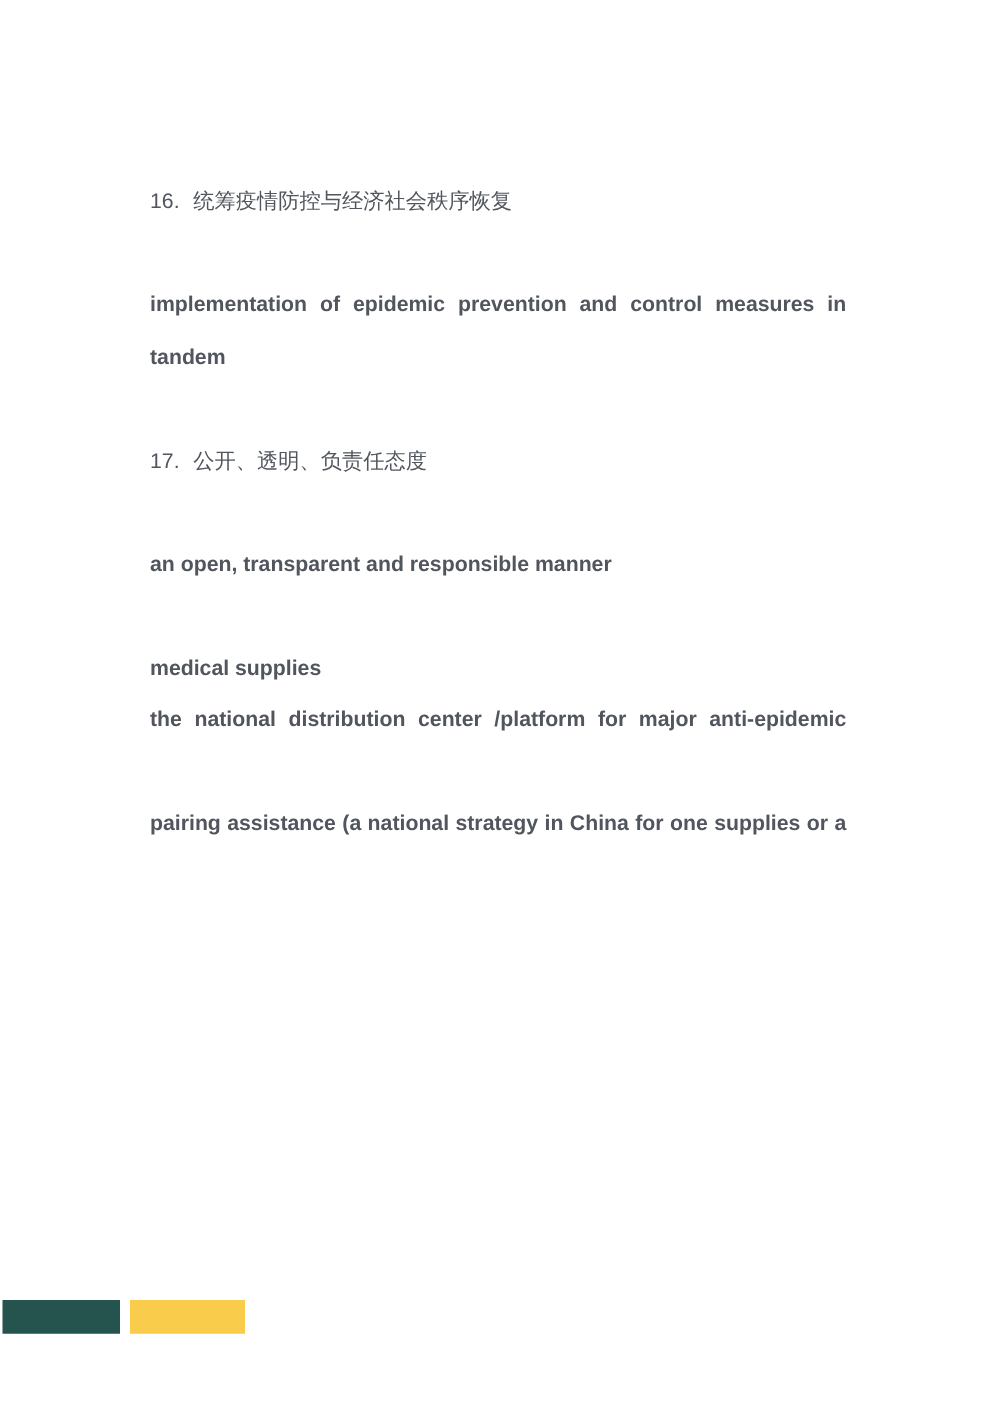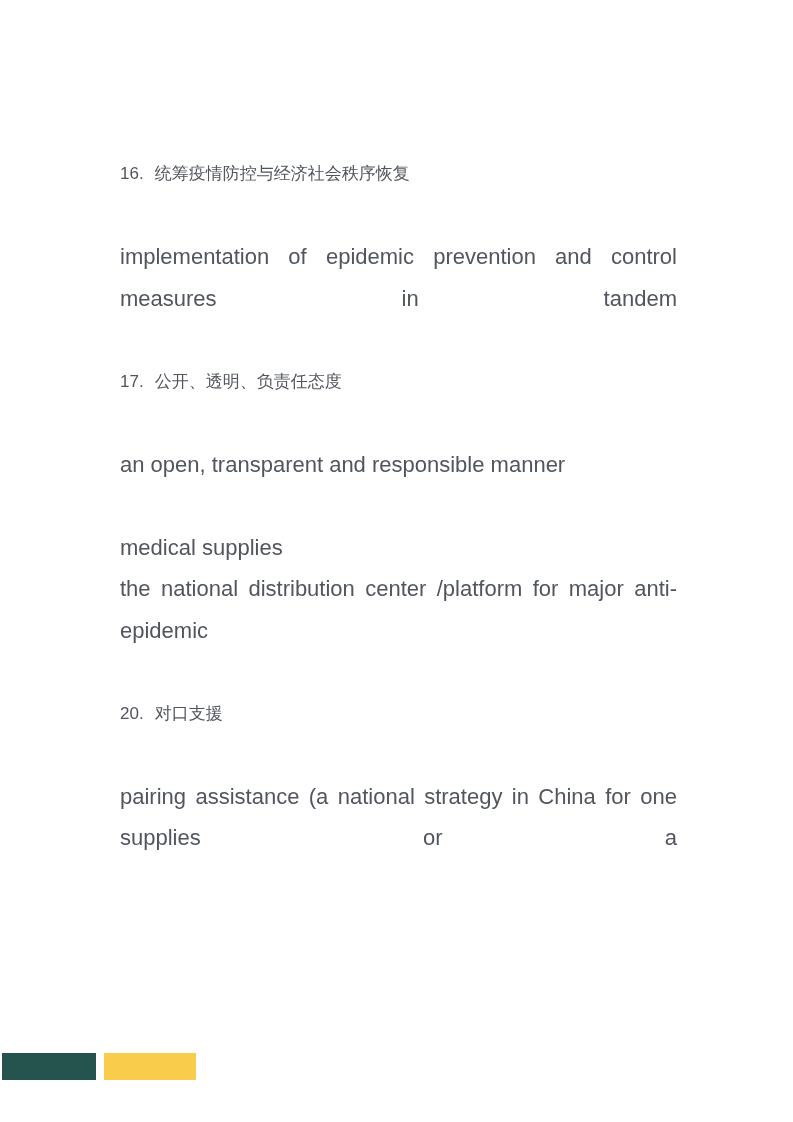--- a/index.html
+++ b/index.html
@@ -9,21 +9,20 @@
     height: 1122px;
     background: #ffffff;
     position: relative;
     overflow: hidden;
     font-family: "Liberation Sans", "DejaVu Sans", sans-serif;
   }
   .page {
     position: absolute;
     inset: 0;
     background: #ffffff;
-    margin-top: 13px;
   }
   .content {
     position: absolute;
     left: 120px;
     right: 116px;
     top: 0;
     padding-top: 140px;
     color: #51555d;
   }
   .cn-line {
@@ -32,22 +31,23 @@
     margin: 0 0 41.5px 0;
     white-space: nowrap;
   }
   .cn-line .num {
     padding-right: 11px;
   }
   .en-para {
     margin: 0 0 41.5px 0;
   }
   .en-para .line {
-    font-size: 22px;
+    font-size: 17px;
     line-height: 41.5px;
+    font-weight: bold;
   }
   .en-para .line.just {
     text-align: justify;
     text-align-last: justify;
   }
   .footer-bar {
     position: absolute;
     height: 27px;
     top: 1040px;
   }
@@ -84,21 +84,20 @@
 
     <div>
       <div class="en-para">
         <div class="line">medical supplies</div>
         <div class="line just">the national distribution center /platform for major anti-epidemic</div>
       </div>
     </div>
 
 
     <div>
-      <p class="cn-line"><span class="num">20.</span><span>对口支援</span></p>
       <div class="en-para">
         <div class="line just">pairing assistance (a national strategy in China for one supplies or a</div>
       </div>
     </div>
 
   </div>
 
   <div class="footer-bar bar-green"></div>
   <div class="footer-bar bar-yellow"></div>
 </div>

